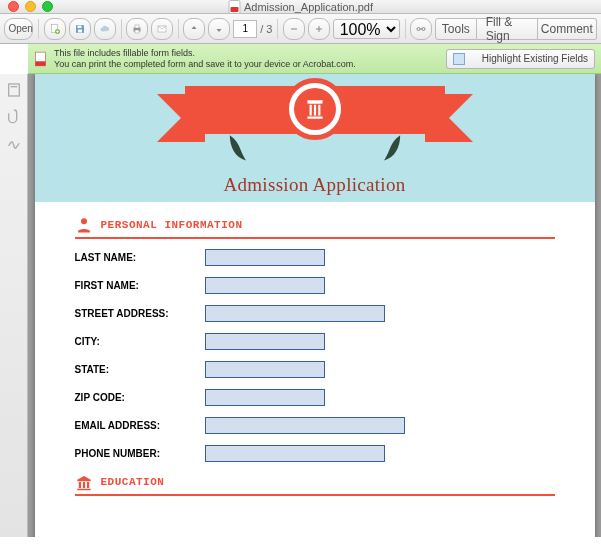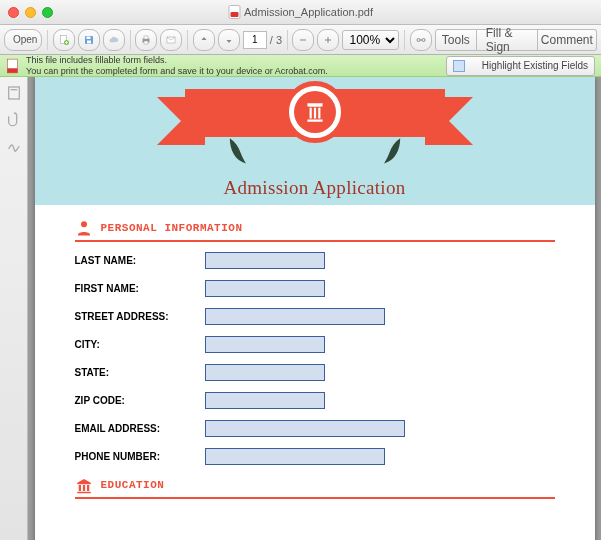--- a/index.html
+++ b/index.html
@@ -1,43 +1,43 @@
 <!DOCTYPE html>
 <html><head>
 <meta charset="utf-8">
 <style>
 * { box-sizing: border-box; margin: 0; padding: 0; }
 body { font-family: "Helvetica Neue", Arial, sans-serif; font-size: 11px; background: #fff; width: 601px; height: 545px; overflow: hidden; }
 
 
-.titlebar { height: 25px; background: linear-gradient(#f6f6f6,#e3e3e3); border-bottom: 1px solid #bcbcbc; display: flex; align-items: center; position: relative; }
+.titlebar { height: 14px; background: linear-gradient(#f6f6f6,#e3e3e3); border-bottom: 1px solid #bcbcbc; display: flex; align-items: center; position: relative; }
 .traffic { display: flex; gap: 6px; margin-left: 8px; }
 .dot { width: 11px; height: 11px; border-radius: 50%; }
 .dot.red { background: #ff5f57; border: 1px solid #e0443e; }
 .dot.yellow { background: #ffbd2e; border: 1px solid #dea123; }
 .dot.green { background: #28c940; border: 1px solid #1aab29; }
 .title-fn { position: absolute; left: 50%; transform: translateX(-50%); display: flex; align-items: center; gap: 4px; color: #5a5a5a; font-size: 11px; }
 .pdf-badge { width: 12px; height: 14px; background: #fff; border: 1px solid #bbb; border-radius: 2px; position: relative; }
 .pdf-badge::after { content: ""; position: absolute; bottom: 1px; left: 1px; right: 1px; height: 5px; background: #d33; border-radius: 1px; }
 
 
 .toolbar { height: 30px; background: linear-gradient(#f8f8f8,#e7e7e7); border-bottom: 1px solid #b3b3b3; display: flex; align-items: center; padding: 0 4px; gap: 3px; }
 .tbtn { height: 22px; min-width: 22px; background: linear-gradient(#fdfdfd,#ececec); border: 1px solid #bcbcbc; border-radius: 9px; display: flex; align-items: center; justify-content: center; color: #555; font-size: 10px; padding: 0 4px; }
 .tbtn.wide { padding: 0 8px; gap: 4px; }
 .sep { width: 1px; height: 20px; background: #cfcfcf; margin: 0 2px; }
 .page-in { width: 24px; height: 18px; border: 1px solid #bcbcbc; background: #fff; text-align: center; font-size: 10px; }
-.zoom-sel { height: 20px; border: 1px solid #bcbcbc; background: linear-gradient(#fdfdfd,#ececec); font-size: 12px; border-radius: 3px; padding: 0 2px; }
+.zoom-sel { height: 20px; border: 1px solid #bcbcbc; background: linear-gradient(#fdfdfd,#ececec); font-size: 16px; border-radius: 3px; padding: 0 2px; }
 .tool-right { margin-left: auto; display: flex; gap: 0; }
 .tool-right .tbtn { border-radius: 0; border-left-width: 0; padding: 0 9px; font-size: 12px; color: #555; }
 .tool-right .tbtn:first-child { border-left-width: 1px; border-top-left-radius: 3px; border-bottom-left-radius: 3px; font-weight: normal; }
 .tool-right .tbtn:last-child { border-top-right-radius: 3px; border-bottom-right-radius: 3px; }
 .ico { width: 14px; height: 14px; display: inline-block; }
 
 
-.notice { height: 22px; background: linear-gradient(#d6f3c0,#bfe8a4); border-bottom: 1px solid #9ccf7a; display: flex; align-items: center; padding: 0 6px; gap: 6px; font-size: 9px; color: #333; }
+.notice { height: 30px; background: linear-gradient(#d6f3c0,#bfe8a4); border-bottom: 1px solid #9ccf7a; display: flex; align-items: center; padding: 0 6px; gap: 6px; font-size: 9px; color: #333; margin-left: 28px; }
 .notice .pdf-i { width: 14px; height: 16px; }
 .notice-txt { line-height: 1.15; }
 .highlight-btn { margin-left: auto; height: 20px; background: linear-gradient(#fdfdfd,#ececec); border: 1px solid #b5b5b5; border-radius: 3px; display: flex; align-items: center; gap: 17px; padding: 0 6px; font-size: 10px; color: #444; }
 .hi-sw { width: 12px; height: 12px; background: #cfe2f7; border: 1px solid #7fa8d6; }
 
 
 .stage { display: flex; height: calc(545px - 22px - 30px - 30px); background: #9b9b9b; }
 .sidebar { width: 28px; background: linear-gradient(#f2f2f2,#e3e3e3); border-right: 1px solid #bcbcbc; display: flex; flex-direction: column; align-items: center; gap: 10px; padding-top: 8px; }
 .sidebar .sico { width: 16px; height: 16px; opacity: .55; }
 .paper-wrap { flex: 1; overflow: hidden; display: flex; justify-content: center; padding: 0; position: relative; }

